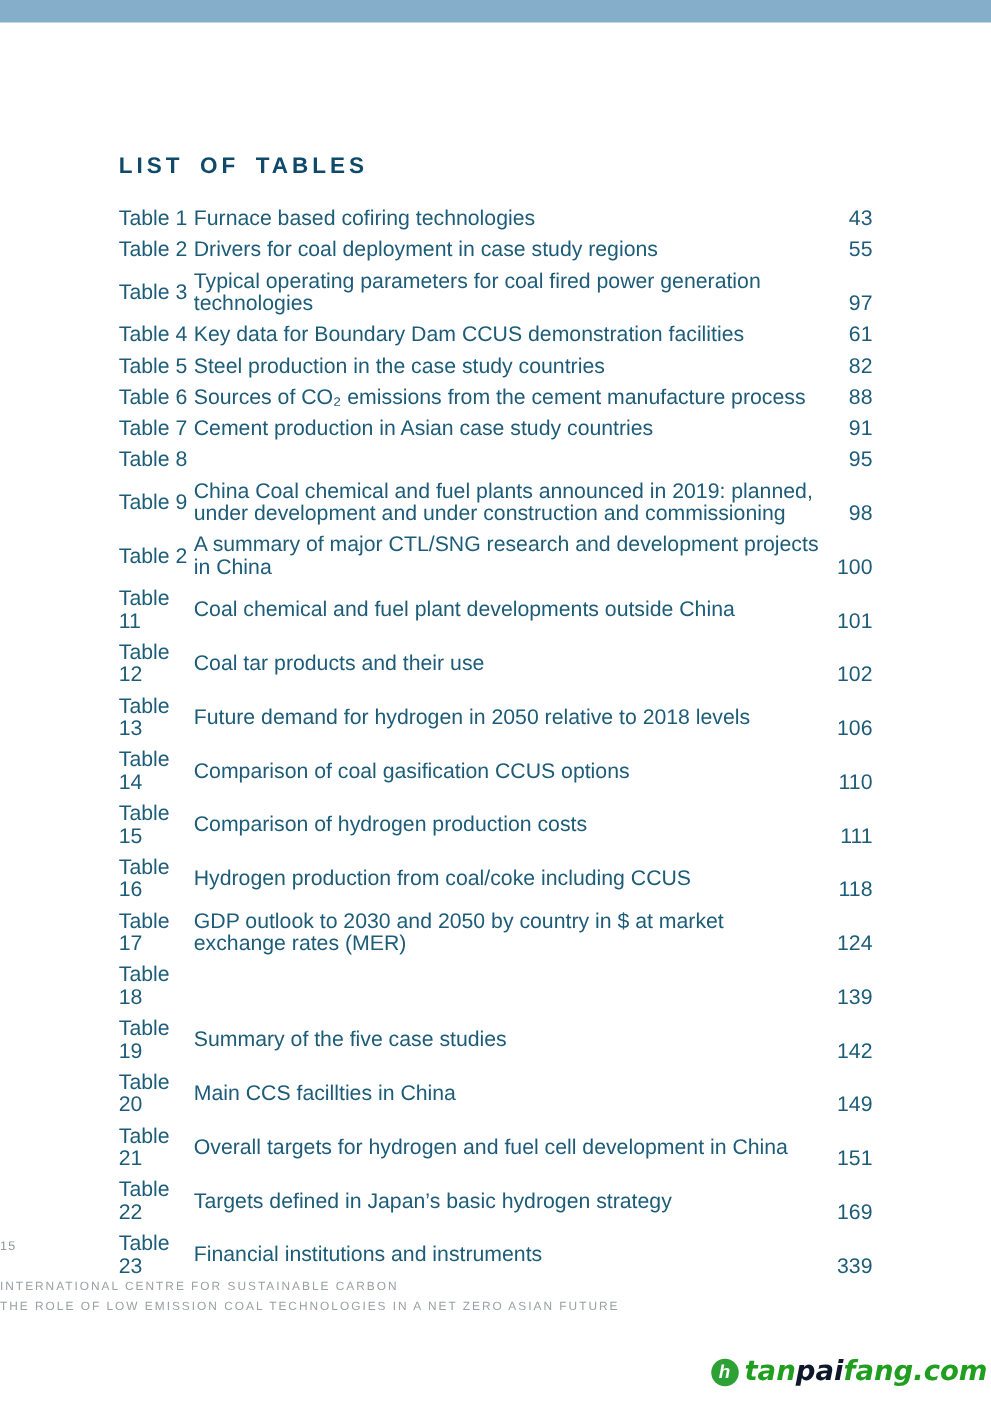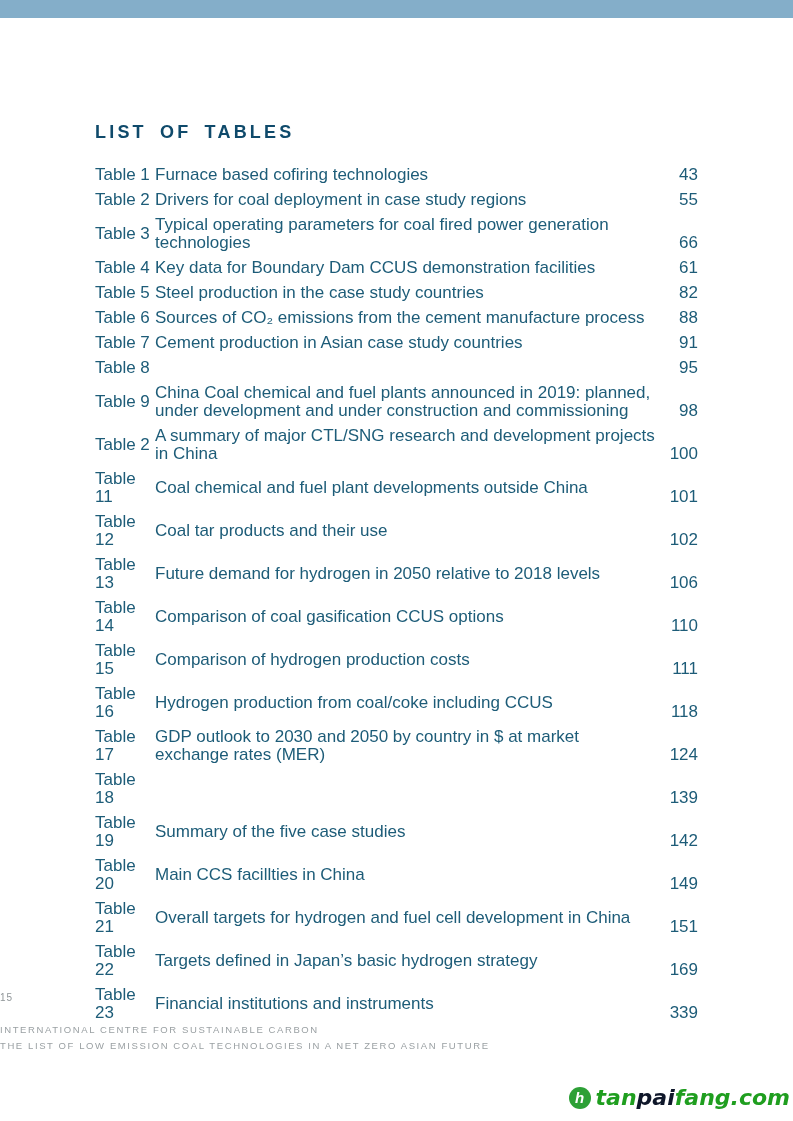--- a/index.html
+++ b/index.html
@@ -104,21 +104,21 @@
 
     <div class="toc-row">
       <span class="toc-label">Table 2</span>
       <span class="toc-title">Drivers for coal deployment in case study regions</span>
       <span class="toc-page">55</span>
     </div>
 
     <div class="toc-row">
       <span class="toc-label">Table 3</span>
       <span class="toc-title">Typical operating parameters for coal fired power generation technologies</span>
-      <span class="toc-page">66</span>
+      <span class="toc-page">97</span>
     </div>
 
     <div class="toc-row">
       <span class="toc-label">Table 4</span>
       <span class="toc-title">Key data for Boundary Dam CCUS demonstration facilities</span>
       <span class="toc-page">61</span>
     </div>
 
     <div class="toc-row">
       <span class="toc-label">Table 5</span>
@@ -230,21 +230,21 @@
       <span class="toc-label">Table 23</span>
       <span class="toc-title">Financial institutions and instruments</span>
       <span class="toc-page">339</span>
     </div>
   </div>
   </div>
 
   <div class="footer">
     <div class="footer-pagenum">15</div>
     <div class="footer-line">INTERNATIONAL CENTRE FOR SUSTAINABLE CARBON</div>
-    <div class="footer-line">THE LIST OF LOW EMISSION COAL TECHNOLOGIES IN A NET ZERO ASIAN FUTURE</div>
+    <div class="footer-line">THE ROLE OF LOW EMISSION COAL TECHNOLOGIES IN A NET ZERO ASIAN FUTURE</div>
   </div>
 
   <div class="watermark">
     <span class="wm-logo" style="background-color: rgb(45, 160, 54);">h</span>
     <span class="wm-text">
       <span style="color: rgb(31, 158, 31);">tan</span><span style="color: #0f172a;">pai</span><span style="color: rgb(31, 158, 31);">fang.com</span>
     </span>
   </div>
 
 </div>

